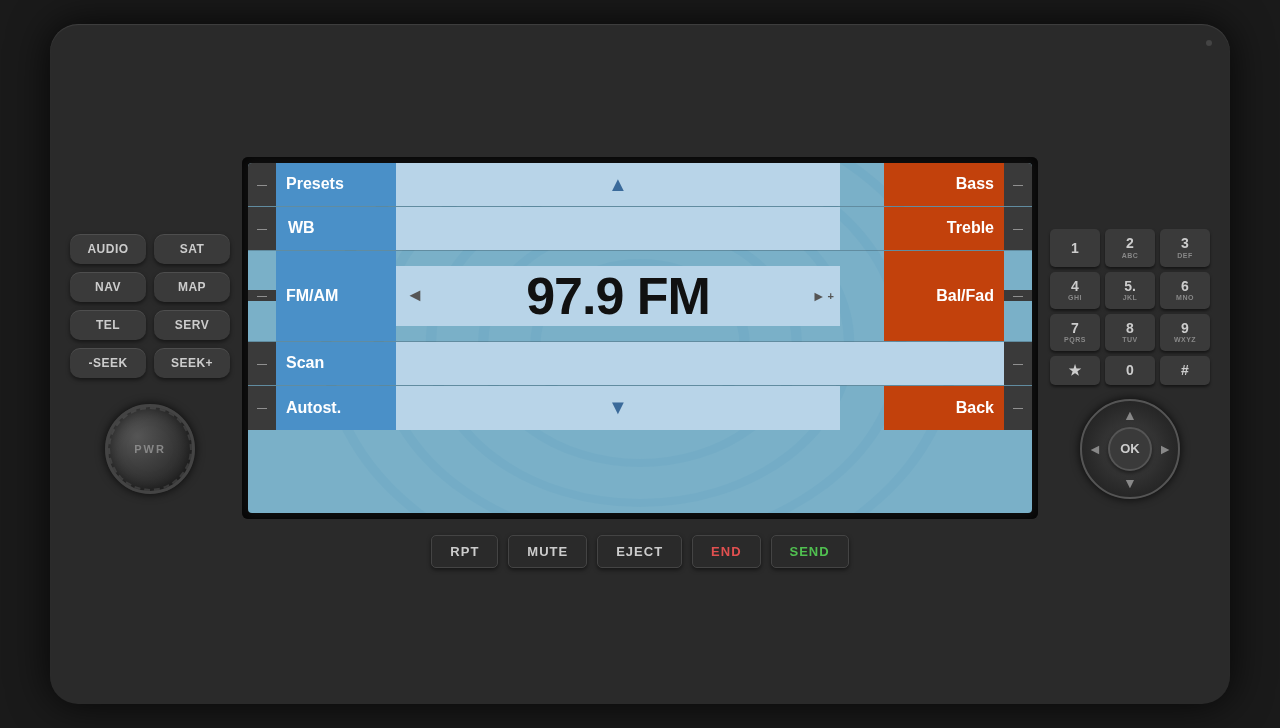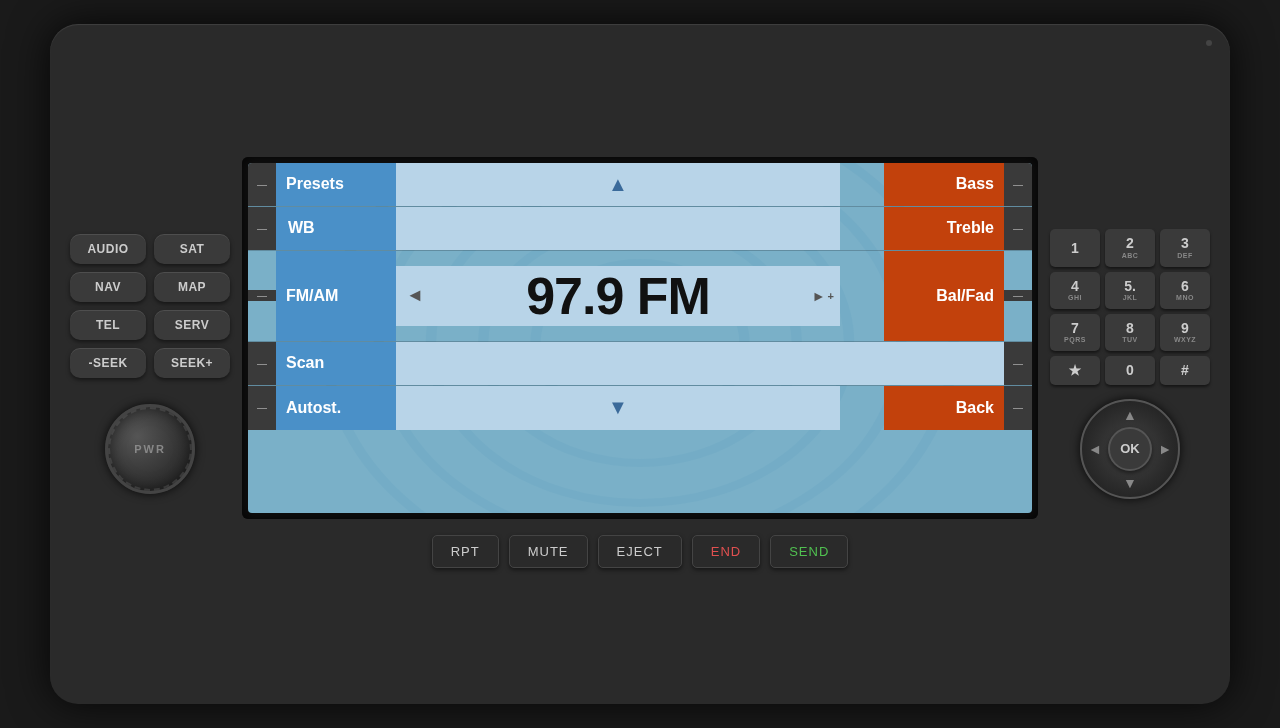--- a/index.html
+++ b/index.html
@@ -330,21 +330,21 @@
       width: 100%;
       padding: 8px 0 4px;
     }
 
     .bottom-btn {
       background: #2a2a2a;
       border: 1px solid #444;
       border-radius: 5px;
       color: #ccc;
       font-size: 13px;
-      font-weight: normal;
+      font-weight: bold;
       padding: 8px 18px;
       cursor: pointer;
       letter-spacing: 1px;
       box-shadow: 0 2px 4px rgba(0,0,0,0.5);
     }
 
     .bottom-btn.end { color: #e05050; }
     .bottom-btn.send { color: #50c050; }
 
     

